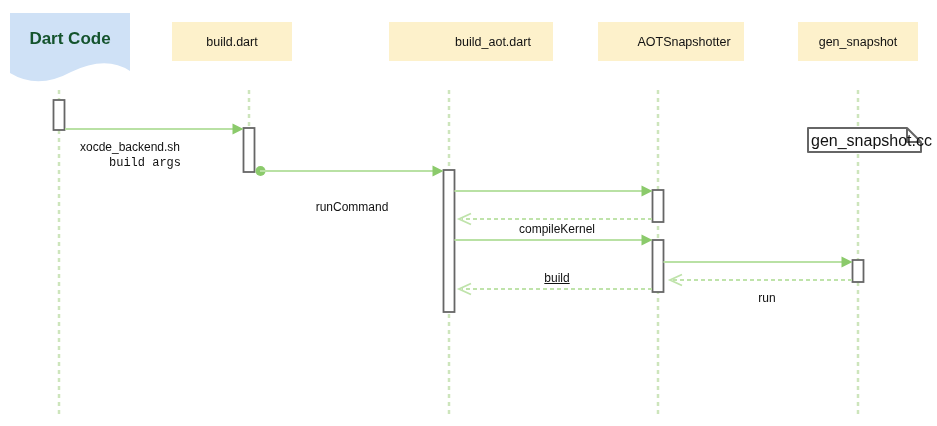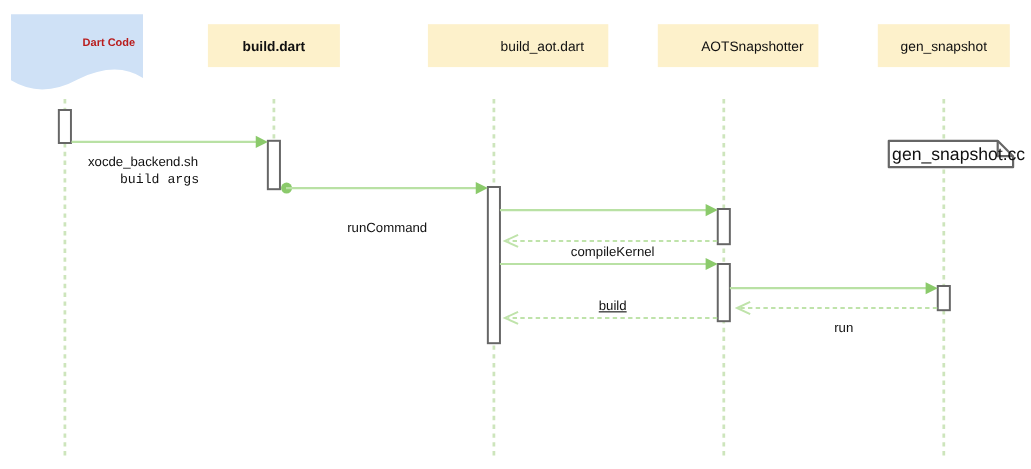--- a/index.html
+++ b/index.html
@@ -6,28 +6,28 @@
   .canvas {
     position:relative; width:937px; height:426px; background:#ffffff;
     font-family:"Liberation Sans", sans-serif; overflow:hidden;
   }
   .canvas svg { position:absolute; left:0; top:0; }
   .actor {
     position:absolute; top:22px; width:120px; height:39px;
     background:#FDF1CB; display:flex; align-items:center; justify-content:center;
     font-size:12.5px; color:#111111; white-space:nowrap;
   }
-  .actor-build-dart  { left:189px;font-weight:bold; }
+  .actor-build-dart  { left:172px; }
   .actor-build-aot   { left:389px;padding-left:44px; }
   .actor-aot-snap    { left:598px;padding-left:26px; }
   .actor-gen-snap    { left:798px;text-align:right; }
   .source-actor-label {
     position:absolute; left:10px; top:16px; width:120px; height:46px;
     display:flex; align-items:center; justify-content:center;
-    font-size:10px; font-weight:bold; color:#b91c1c; white-space:nowrap;padding-left:29px;
+    font-size:17px; font-weight:bold; color:#14532d; white-space:nowrap;
   }
   .msg-label {
     position:absolute; transform:translateX(-50%);
     font-size:12px; color:#111111; white-space:nowrap;margin-top:48px;
   }
   .lbl-xocde   { left:130px; top:92px; }
   .lbl-args    { left:145px; top:108px;font-family:Liberation Mono, monospace; }
   .lbl-runcmd  { left:352px; top:152px; }
   .lbl-compile { left:557px; top:174px; }
   .lbl-build   { left:557px; top:223px;text-decoration:underline; }

